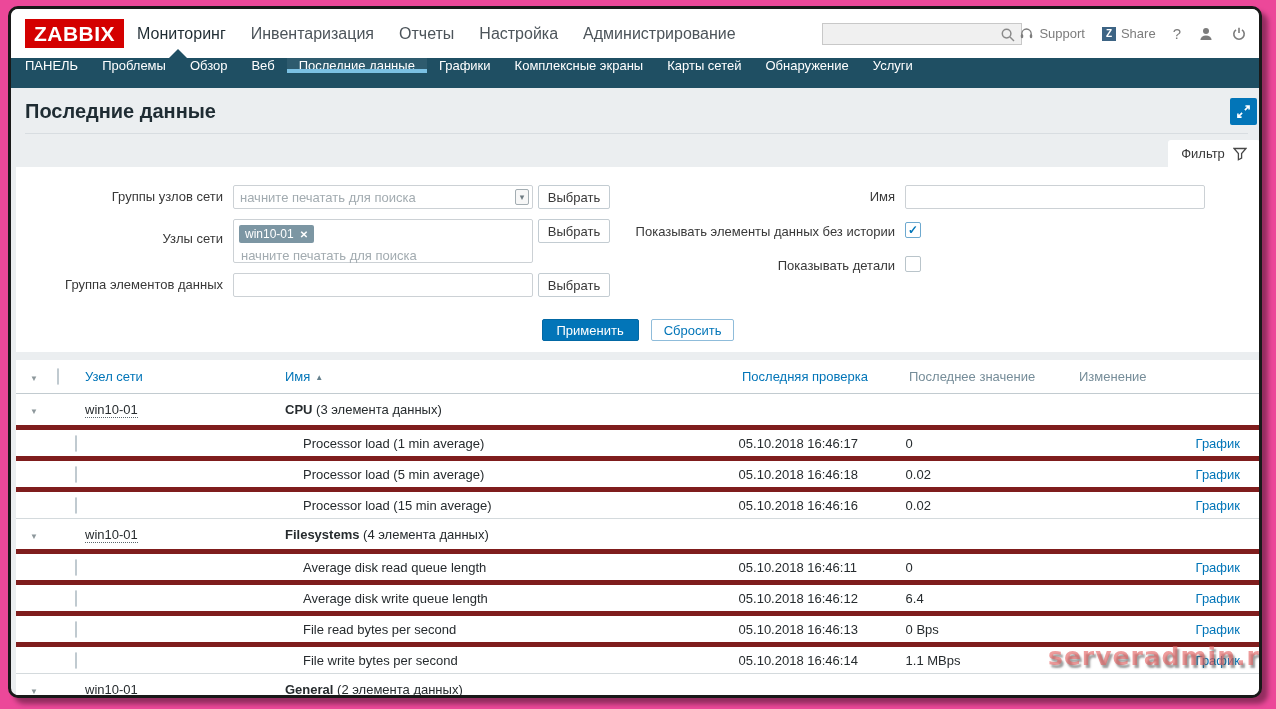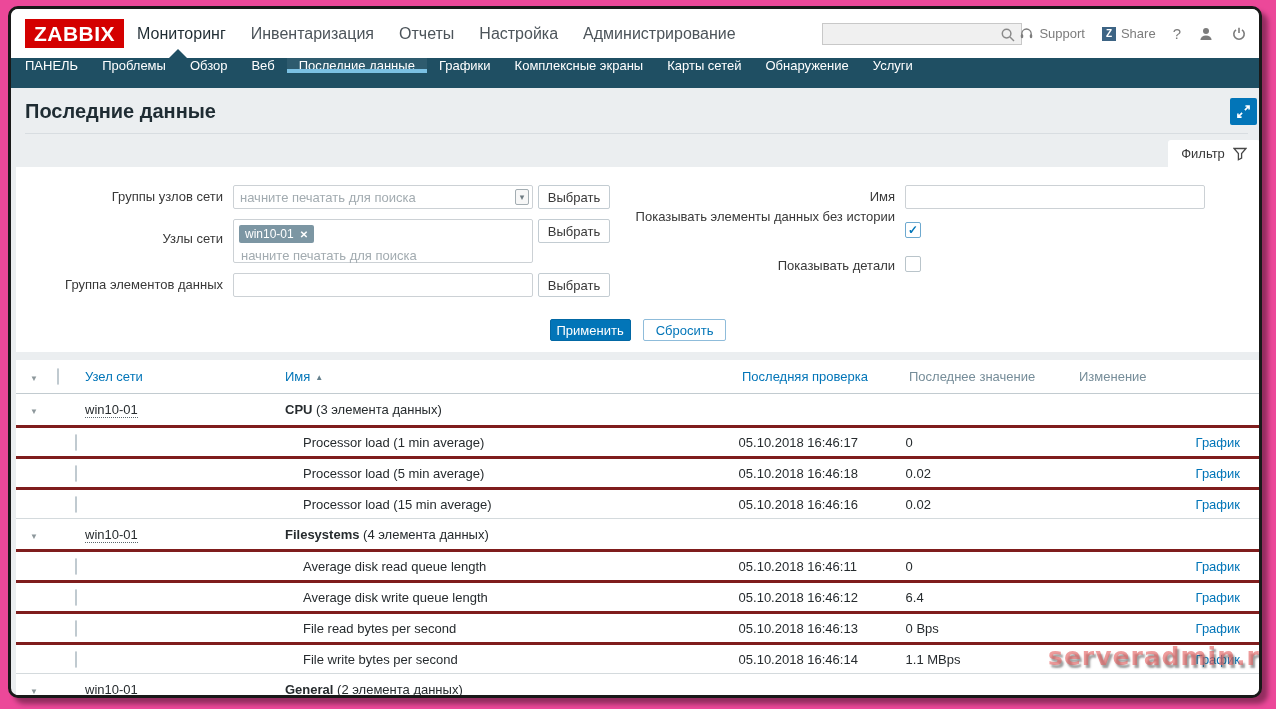--- a/index.html
+++ b/index.html
@@ -64,30 +64,30 @@
   .chip-x { font-size:10px; font-weight:bold; cursor:pointer; }
   .chip-x::after { content:"✕"; }
   .ms-ph { display:block; margin-top:5px; padding-left:2px; font-size:13px; color:#a2abb0; }
   .btn-grey { position:absolute; left:522px; width:72px; height:24px; background:#fff;
               border:1px solid #c3ccd2; border-radius:2px; font-size:13px; color:#383838; cursor:pointer; }
   .cbox { position:absolute; left:889px; width:16px; height:16px; border:1px solid #b9c4ca; border-radius:2px;
           background:#fff; cursor:pointer; display:flex; align-items:center; justify-content:center; }
   .cbox.checked { border-color:#6ea9cf; }
   .cbox.checked::after { content:"✓"; color:#0275b8; font-size:12px; font-weight:bold; }
   .fbtn-row { position:absolute; left:0; top:152px; width:100%; display:flex; justify-content:center; gap:12px; }
-  .btn-apply { height:22px; padding:0 6px; background:#0275b8; color:#fff; border:1px solid #0268a4;
+  .btn-apply { height:22px; padding:0 14px; background:#0275b8; color:#fff; border:1px solid #0268a4;
                border-radius:2px; font-size:13px; cursor:pointer; }
   .btn-reset { height:22px; padding:0 12px; background:#fff; color:#0275b8; border:1px solid #8fbcda;
                border-radius:2px; font-size:13px; cursor:pointer; }
 
   
   .tbl { position:absolute; left:5px; top:351px; width:1244px; height:335px; background:#fff; font-size:13px; }
   .trow { display:flex; align-items:center; height:31px; padding-left:14px; padding-right:20px; }
   .trow.thead { height:34px; border-bottom:1px solid #c2cbd0; }
-  .trow.item { border-top:3px solid #7f1d1d;padding-left:32px; }
+  .trow.item { border-top:5px solid #7f1d1d;padding-left:32px; }
   .trow.group { border-top:1px solid #d4dadd; }
   .trow.group:first-of-type { border-top:none; }
   .c-exp  { flex:0 0 27px; }
   .c-chk  { flex:0 0 28px; }
   .c-host { flex:0 0 200px; }
   .c-name { flex:1 1 auto; min-width:0; }
   .c-time { flex:0 0 167px; }
   .c-val  { flex:0 0 170px; }
   .c-chg  { flex:0 0 120px; }
   .c-grf  { flex:0 0 41px; text-align:right; }
@@ -202,21 +202,21 @@
     </div>
     <button class="btn-grey" style="top:52px">Выбрать</button>
 
     <label class="flabel fl-left" style="top:110px">Группа элементов данных</label>
     <input class="finput" style="left: 217px; top: 106px;" value="">
     <button class="btn-grey" style="top:106px">Выбрать</button>
 
     <label class="flabel fl-right" style="top:22px">Имя</label>
     <input class="finput" style="left: 889px; top: 18px;" value="">
 
-    <label class="flabel fl-right" style="top:42px">Показывать элементы данных без истории</label>
+    <label class="flabel fl-right" style="top:57px">Показывать элементы данных без истории</label>
     <span class="cbox checked" style="top:55px"></span>
 
     <label class="flabel fl-right" style="top:91px">Показывать детали</label>
     <span class="cbox" style="top:89px"></span>
 
     <div class="fbtn-row">
       <button class="btn-apply">Применить</button>
       <button class="btn-reset">Сбросить</button>
     </div>
   </section>

